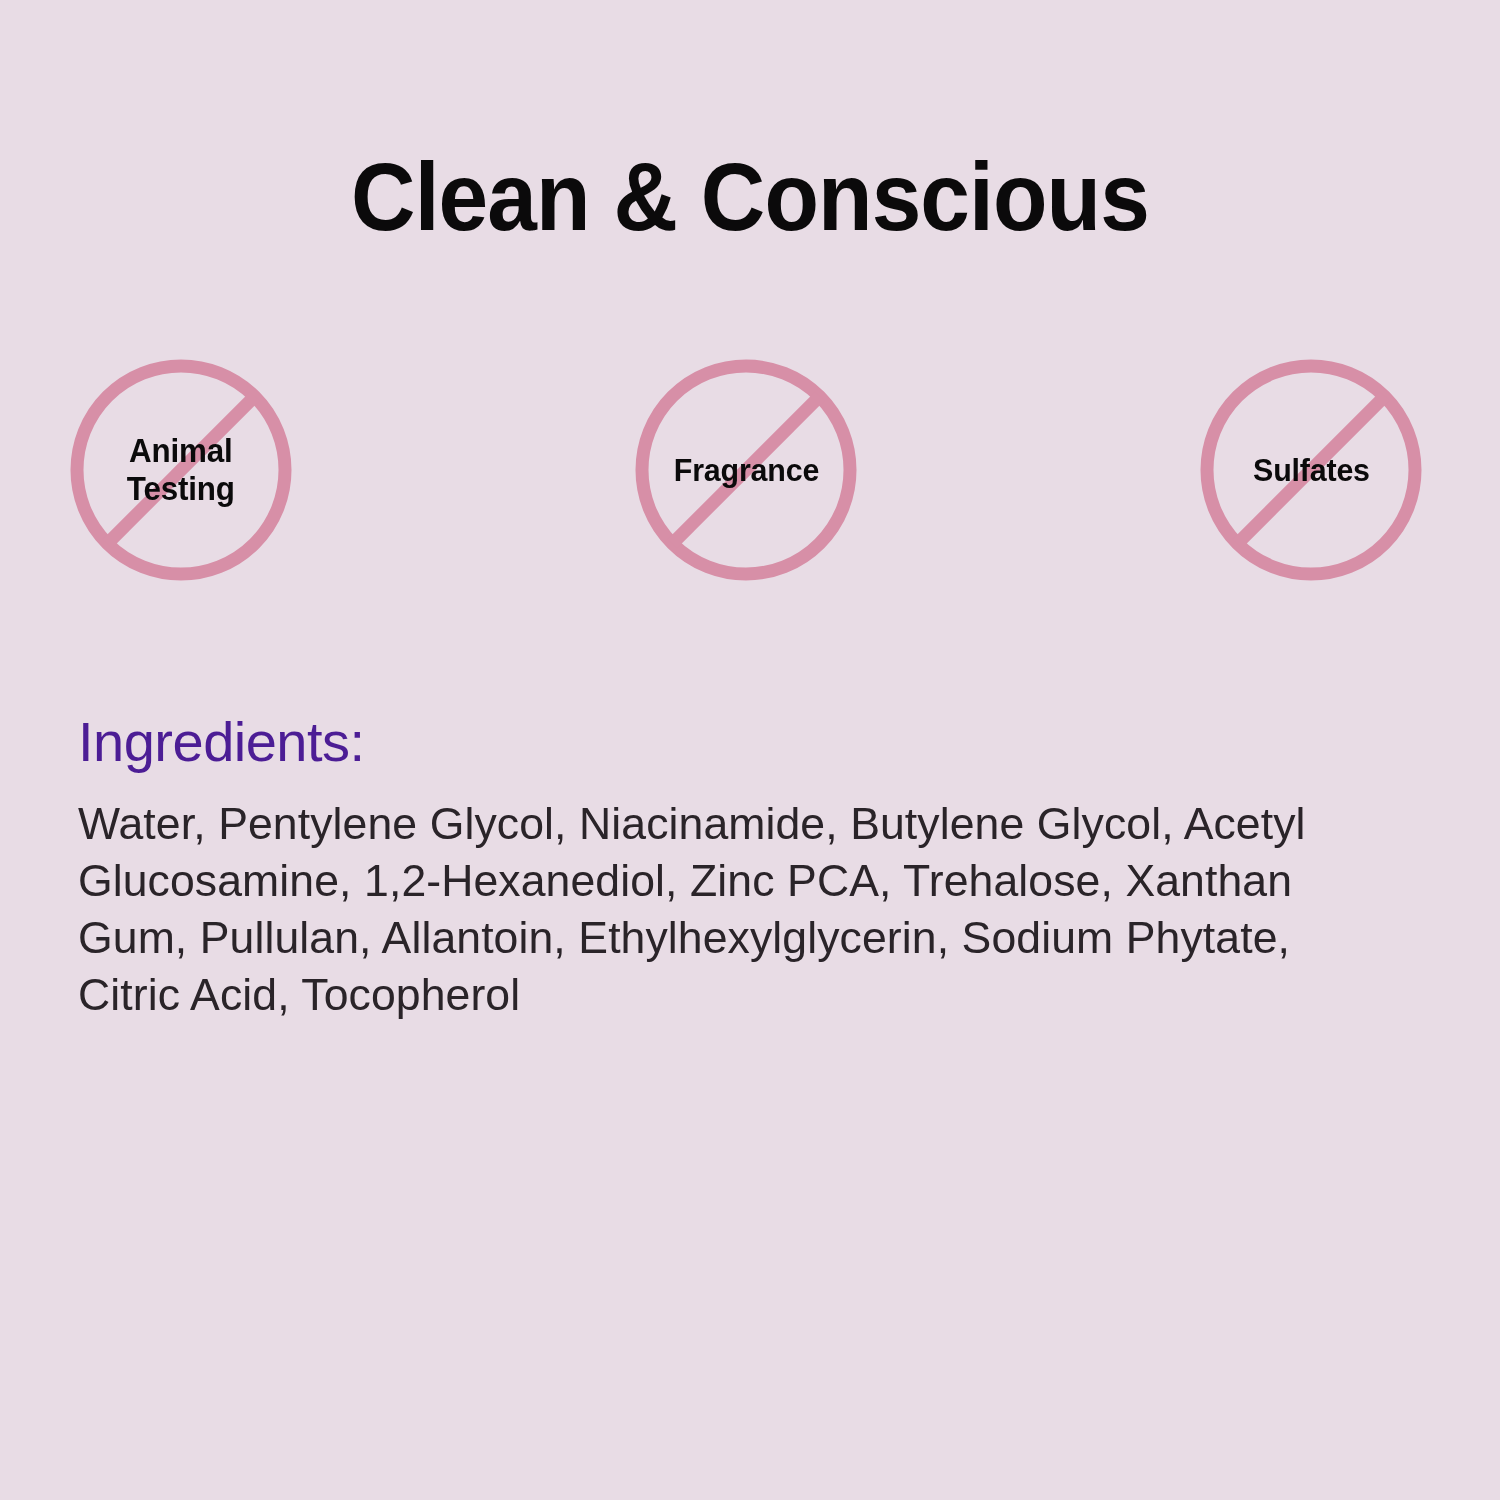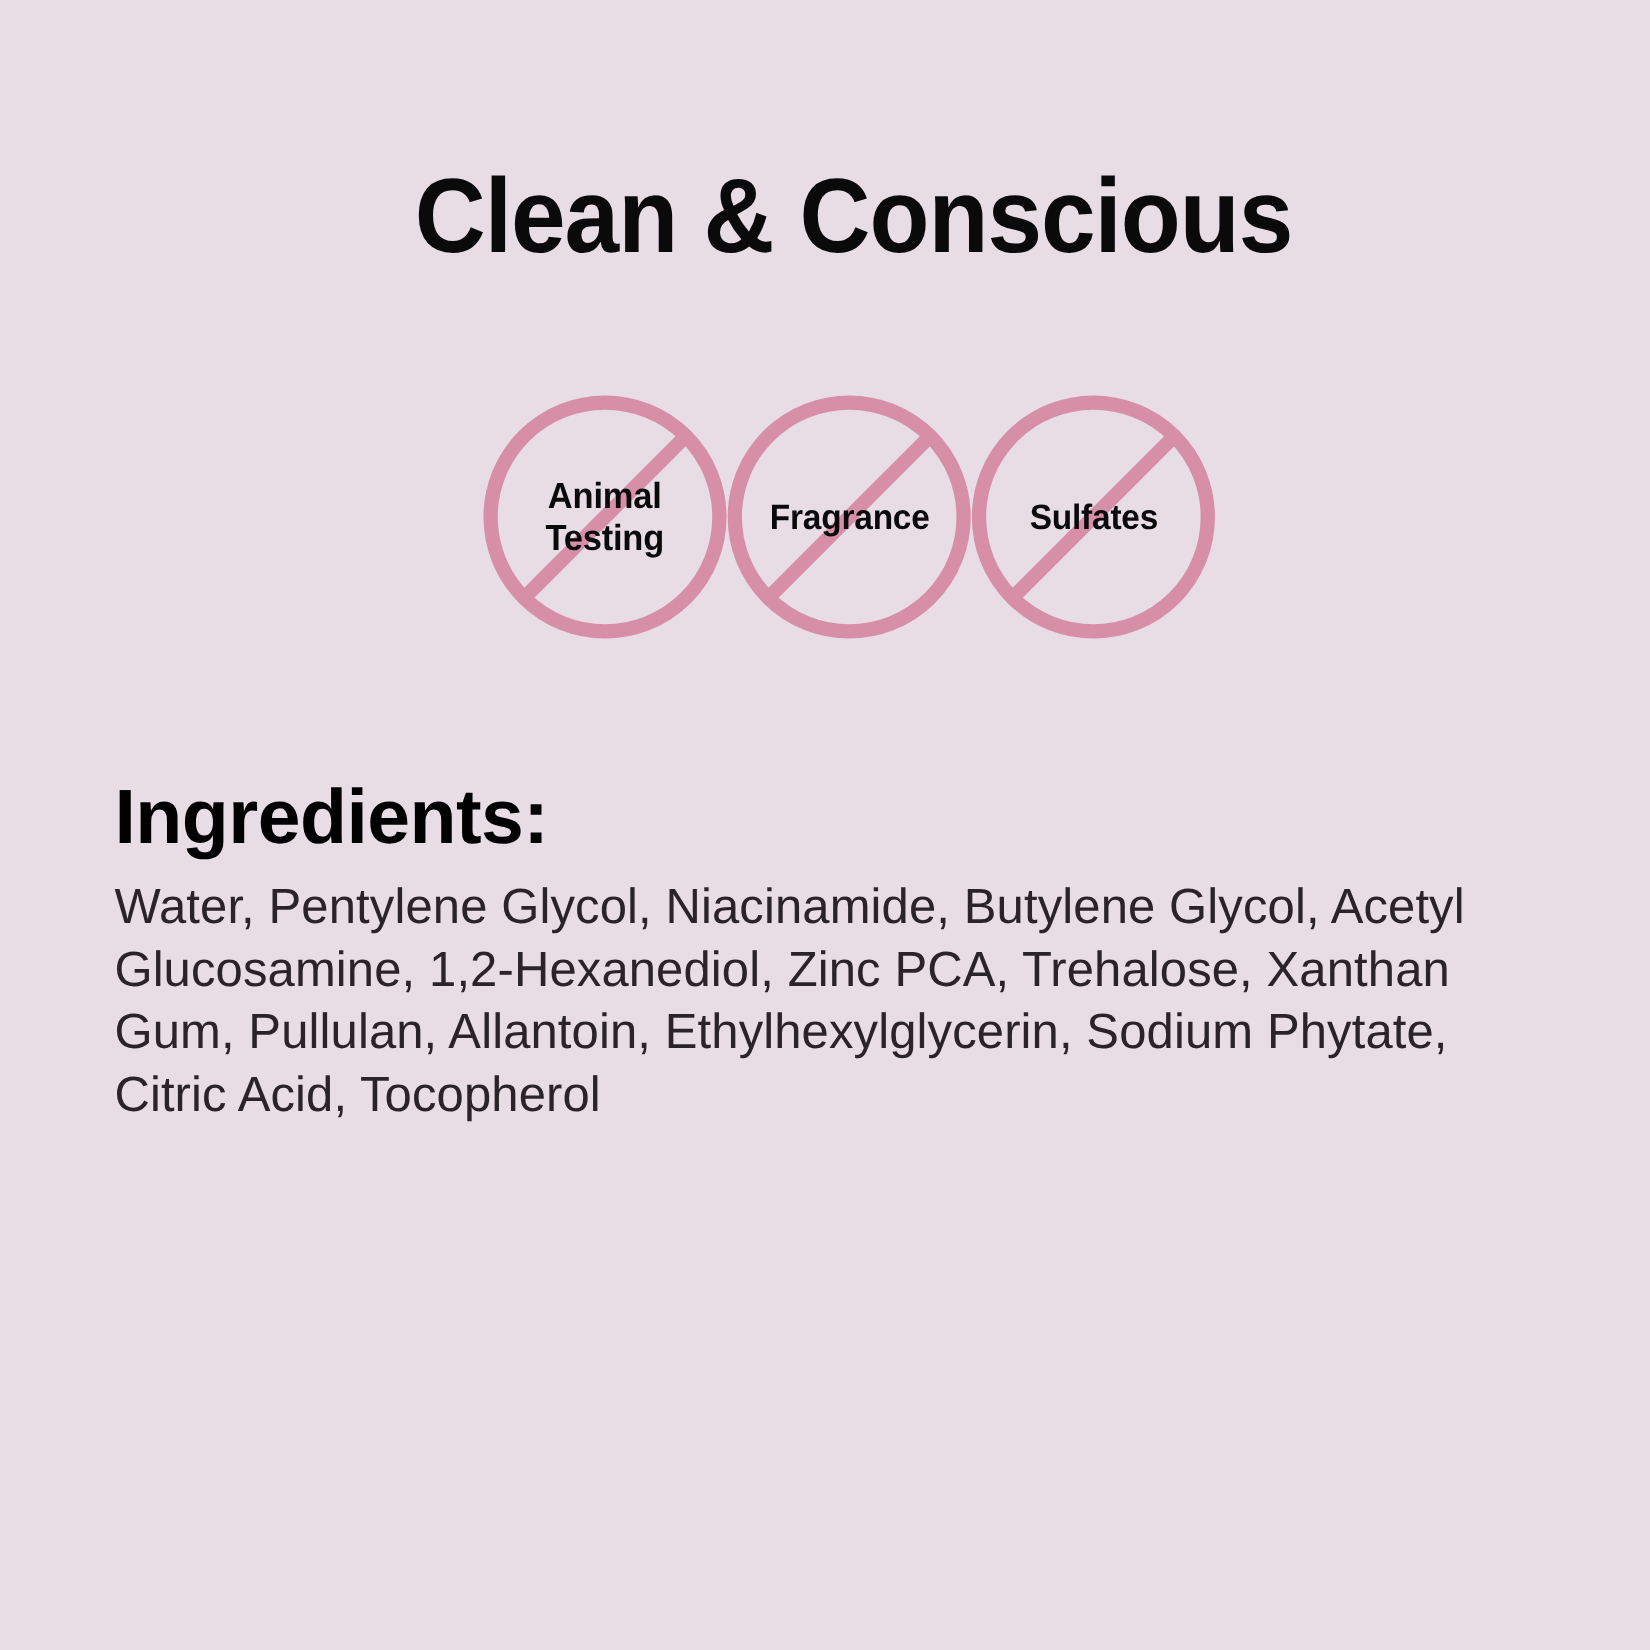--- a/index.html
+++ b/index.html
@@ -12,21 +12,20 @@
     background: #e8dce5;
     font-family: "Liberation Sans", sans-serif;
     overflow: hidden;
     position: relative;
   }
 
   .page {
     position: absolute;
     inset: 0;
     background: #e8dce5;
-    margin-left: 26px;
   }
 
   
   .title {
     position: absolute;
     top: 143px;
     left: 0;
     width: 1500px;
     text-align: center;
     font-family: "Liberation Sans Narrow", "Liberation Sans", sans-serif;
@@ -41,21 +40,21 @@
   }
 
   
   .badge-row {
     position: absolute;
     top: 358px;
     left: 70px;
     width: 1352px;
     height: 224px;
     display: flex;
-    justify-content: center;
+    justify-content: space-between;
     align-items: center;
   }
 
   .badge {
     position: relative;
     width: 222px;
     height: 222px;
     flex: 0 0 222px;
     display: flex;
     align-items: center;
@@ -86,24 +85,24 @@
     font-size: 33px;
     line-height: 38px;
   }
 
   
   .ingredients-heading {
     position: absolute;
     top: 711px;
     left: 78px;
     font-family: "Liberation Sans", sans-serif;
-    font-weight: bold;
-    font-size: 70px;
+    font-weight: normal;
+    font-size: 56px;
     line-height: 62px;
-    color: #000000;
+    color: #4c1d95;
     letter-spacing: -0.5px;
   }
 
   .ingredients-body {
     position: absolute;
     top: 795px;
     left: 78px;
     width: 1290px;
     font-family: "Liberation Sans Narrow", "Liberation Sans", sans-serif;
     font-weight: normal;

